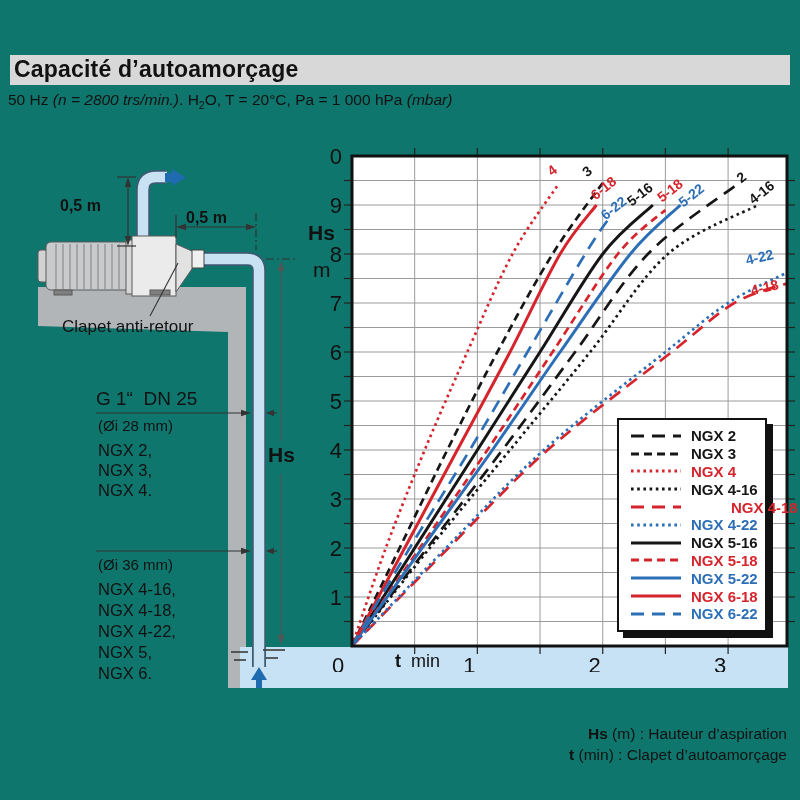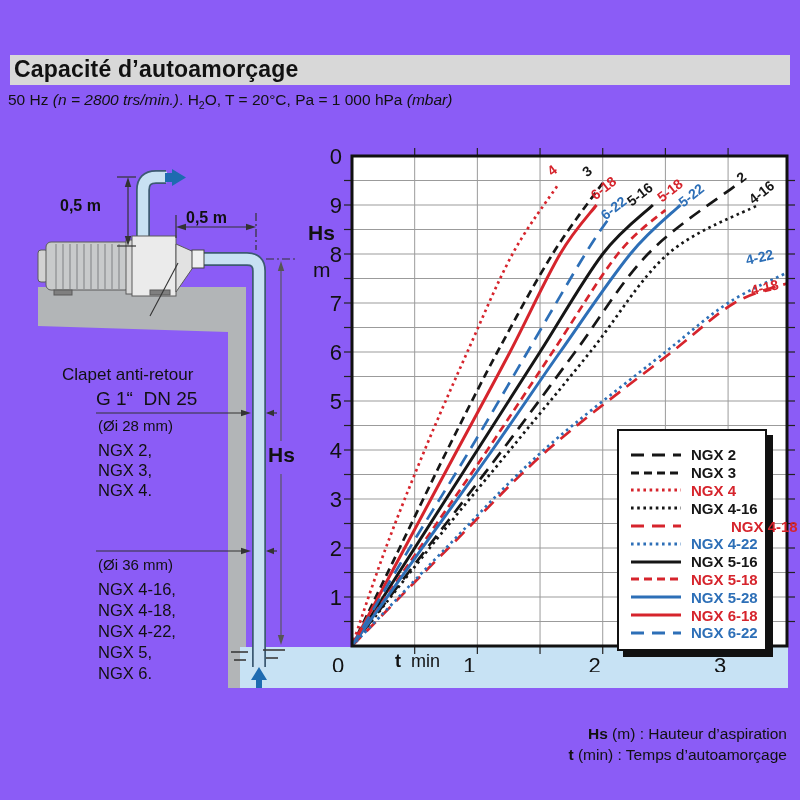--- a/index.html
+++ b/index.html
@@ -1,51 +1,51 @@
 <!DOCTYPE html>
 <html><head>
 <meta charset="utf-8">
 <style>
   html,body{margin:0;padding:0;background:#fff;}
-  #app{position:relative;width:800px;height:800px;background:#8b5cf6;overflow:hidden;
+  #app{position:relative;width:800px;height:800px;background:#0f766e;overflow:hidden;
        font-family:"Liberation Sans","DejaVu Sans",sans-serif;color:#111;}
   .abs{position:absolute;}
   
   #title-bar{left:10px;top:55px;width:780px;height:30px;background:#d8d8d8;}
   #page-title{left:14px;top:56px;font-size:23px;font-weight:bold;letter-spacing:.2px;}
   #subtitle{left:8px;top:91px;font-size:15.5px;white-space:pre;}
   .st-i{font-style:italic;text-align:center;}
   .st-b{font-weight:bold;}
   .st-sub{vertical-align:sub;font-size:68%;}
   .st-small{font-size:62%;position:relative;top:2px;}
   
   .lbl{white-space:pre;}
   #dim-v-label{left:60px;top:197px;font-size:16px;font-weight:600;}
   #dim-h-label{left:186px;top:209px;font-size:16px;font-weight:600;}
-  #clapet-label{left:62px;top:317px;font-size:17px;margin-top:48px;}
+  #clapet-label{left:62px;top:317px;font-size:17px;}
   #hs-diagram-label{left:268px;top:443px;font-size:21px;font-weight:bold;}
   .spec-head{font-size:19px;}
   #spec1-head{left:96px;top:388px;}
   #spec2-head{left:96px;top:528px;}
   .spec-bore{font-size:15px;}
   #spec1-bore{left:98px;top:417px;}
   #spec2-bore{left:98px;top:556px;}
   .model-list{font-size:16.5px;}
   #spec1-models{left:98px;top:440px;line-height:20px;}
   #spec2-models{left:98px;top:579px;line-height:21px;}
   
   #chart-svg{left:330px;top:142px;}
   .ax{font-size:22px;fill:#111;}
   .tag{font-size:14px;font-weight:bold;font-family:"Liberation Sans",sans-serif;}
   #y-title{left:308px;top:221px;font-size:21px;font-weight:bold;}
   #y-unit{left:313px;top:258px;font-size:21px;}
   #x-title{left:395px;top:651px;font-size:18px;white-space:pre;}
   
-  #legend{left:617px;top:429px;width:150px;background:#fff;border:2.5px solid #111;
-          box-shadow:6px 6px 0 #111;padding:15px 4px 7px 10px;box-sizing:border-box;}
+  #legend{left:617px;top:418px;width:150px;background:#fff;border:2.5px solid #111;
+          box-shadow:6px 6px 0 #111;padding:7px 4px 7px 10px;box-sizing:border-box;}
   .lrow{display:flex;align-items:center;gap:8px;height:17.8px;}
   .lrow svg{flex:0 0 auto;}
   .lrow span{font-weight:bold;font-size:15px;white-space:nowrap;}
   
   #footnotes{right:13px;top:700px;text-align:right;font-size:15.5px;line-height:20.5px;margin-top:24px;}
 </style>
 </head>
 <body>
 
 <div id="app">
@@ -315,21 +315,21 @@
       <div class="lrow">
         <svg width="54" height="12">
           <line x1="2" y1="6" x2="52" y2="6" stroke="#d6242c" stroke-width="2.8" stroke-dasharray="8,5"></line>
         </svg>
         <span style="color: rgb(214, 36, 44);">NGX 5-18</span>
       </div>
       <div class="lrow">
         <svg width="54" height="12">
           <line x1="2" y1="6" x2="52" y2="6" stroke="#2d6fb7" stroke-width="3"></line>
         </svg>
-        <span style="color: rgb(45, 111, 183);">NGX 5-28</span>
+        <span style="color: rgb(45, 111, 183);">NGX 5-22</span>
       </div>
       <div class="lrow">
         <svg width="54" height="12">
           <line x1="2" y1="6" x2="52" y2="6" stroke="#d6242c" stroke-width="3"></line>
         </svg>
         <span style="color: rgb(214, 36, 44);">NGX 6-18</span>
       </div>
       <div class="lrow">
         <svg width="54" height="12">
           <line x1="2" y1="6" x2="52" y2="6" stroke="#2d6fb7" stroke-width="2.8" stroke-dasharray="13,8"></line>
@@ -355,16 +355,16 @@
   <div class="abs model-list" id="spec2-models">
       <div>NGX 4-16,</div>
       <div>NGX 4-18,</div>
       <div>NGX 4-22,</div>
       <div>NGX 5,</div>
       <div>NGX 6.</div>
     </div>
 
   <div class="abs" id="footnotes">
     <div><span class="st-b">Hs</span><span> (m) : Hauteur d’aspiration</span></div>
-    <div><span class="st-b">t</span><span> (min) : Temps d’autoamorçage</span></div>
+    <div><span class="st-b">t</span><span> (min) : Clapet d’autoamorçage</span></div>
   </div>
 
 </div>
 
 </body></html>

